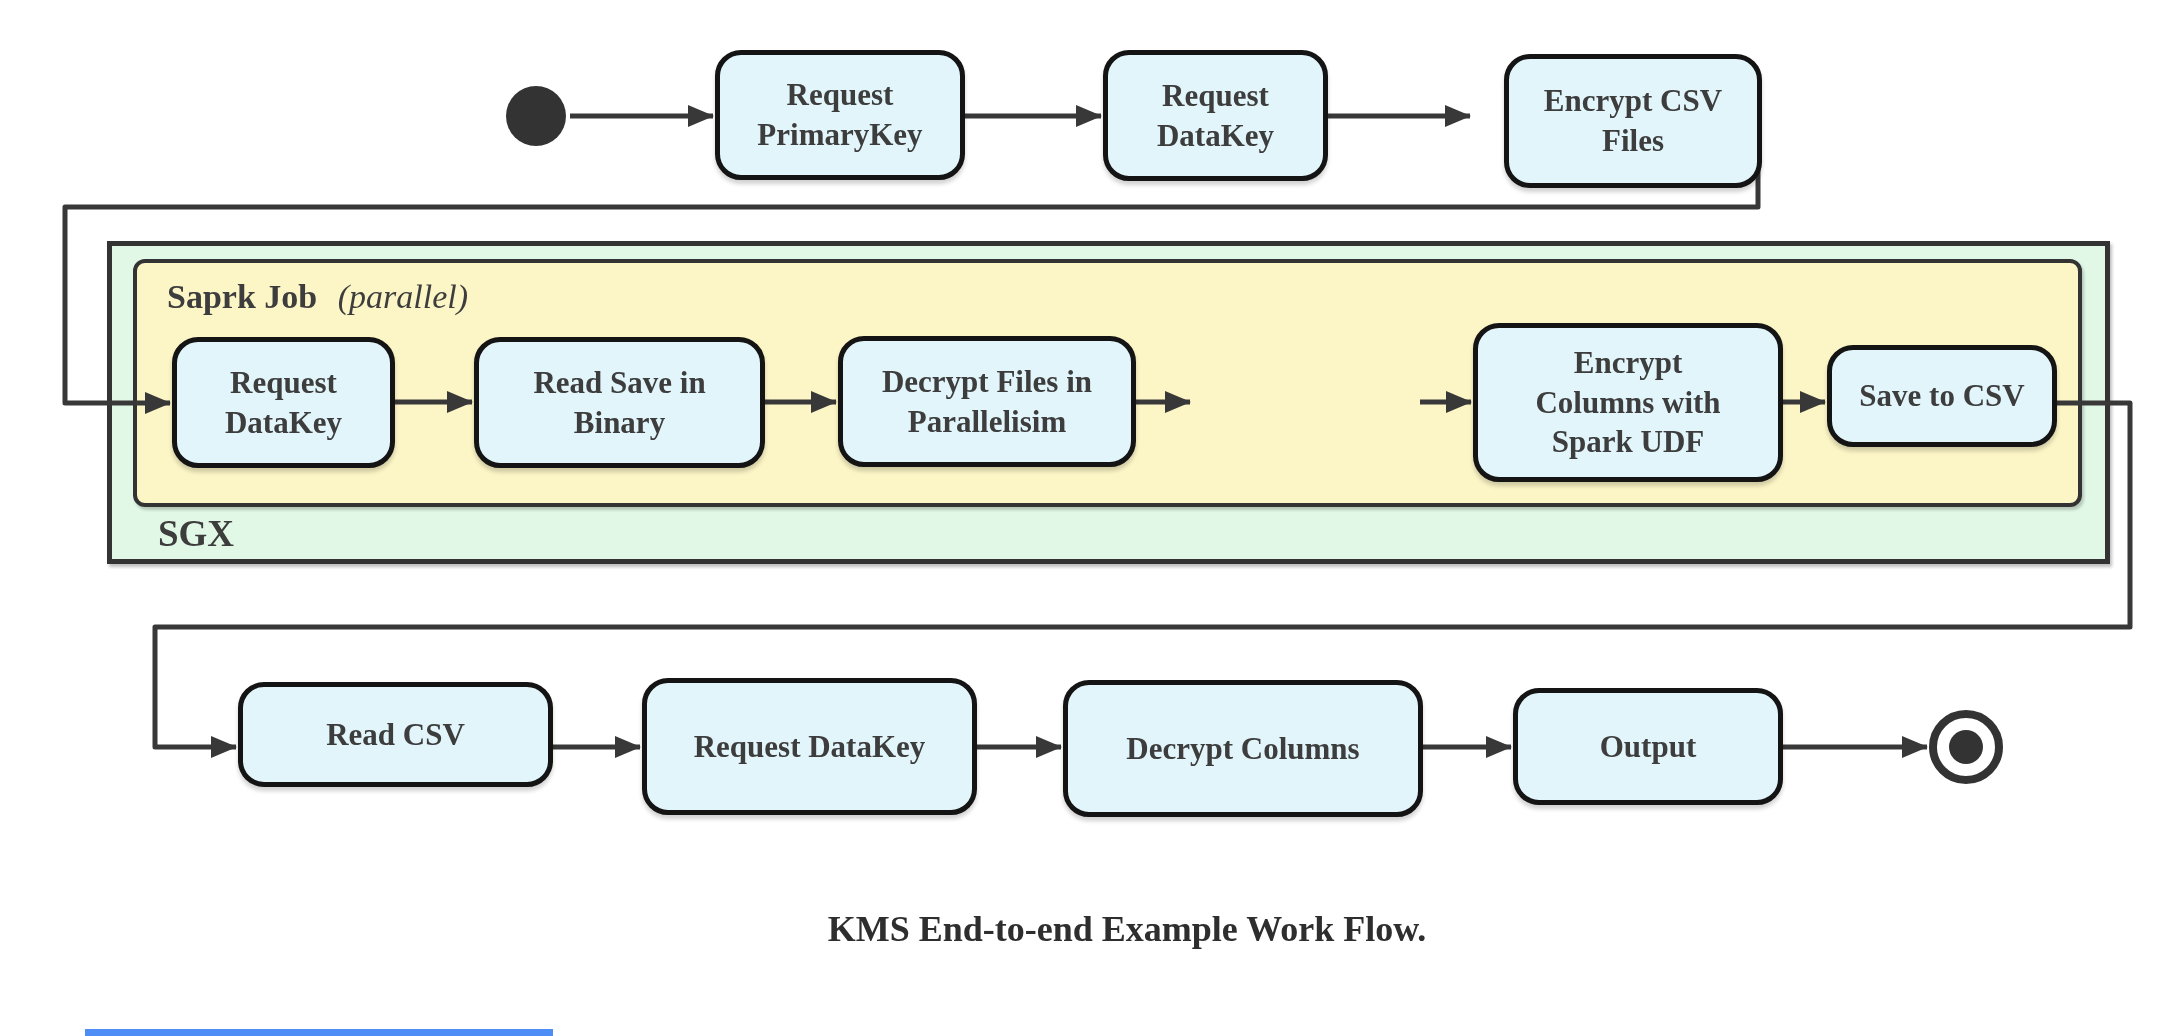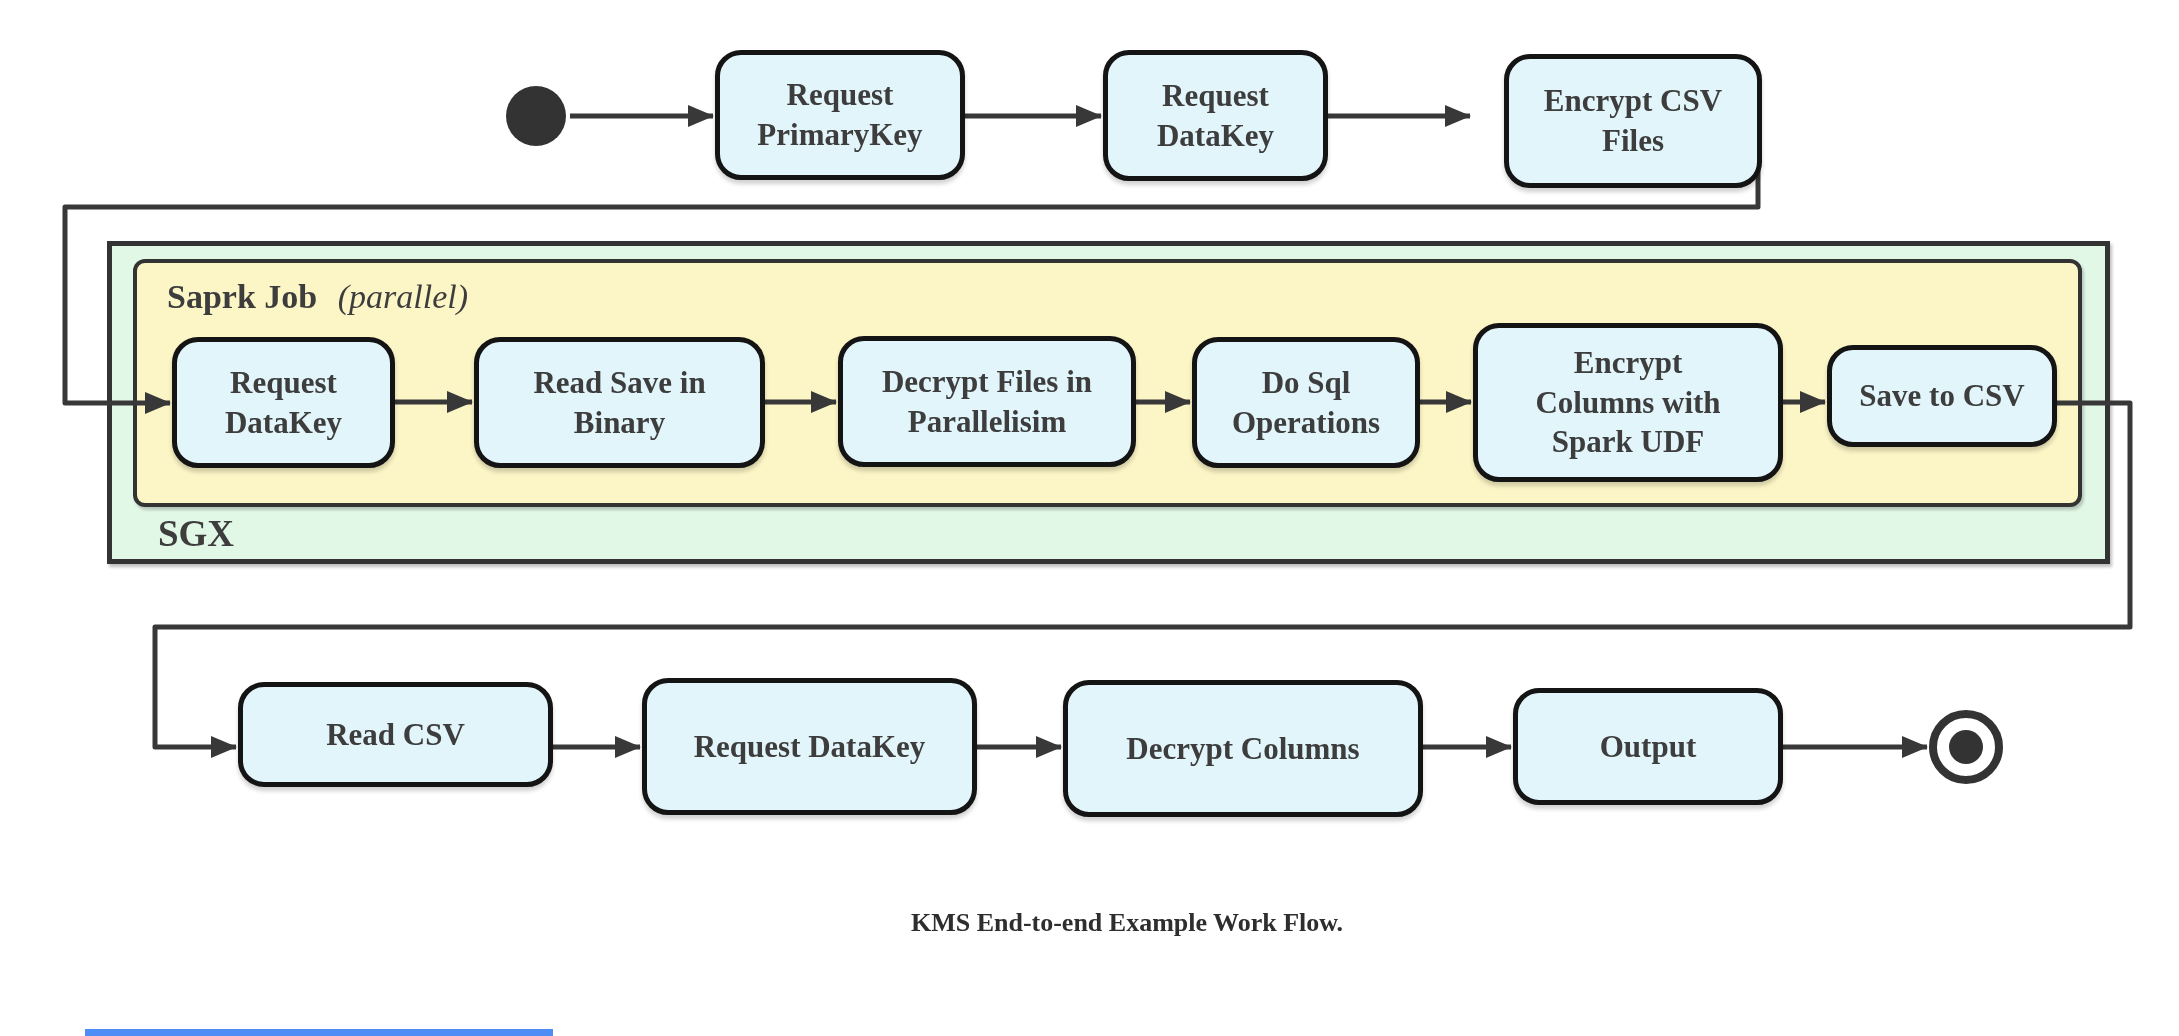--- a/index.html
+++ b/index.html
@@ -56,21 +56,21 @@
   .end-state{
     position:absolute;z-index:3;left:1929px;top:710px;width:74px;height:74px;
     box-sizing:border-box;border:8px solid #333333;border-radius:50%;background:#ffffff;
     display:flex;align-items:center;justify-content:center;
   }
   .end-state .inner{
     width:34px;height:34px;border-radius:50%;background:#333333;
   }
   .caption{
     position:absolute;z-index:2;left:1127px;top:908px;transform:translateX(-50%);
-    font-size:26px;font-weight:bold;color:#2e2e2e;white-space:nowrap;
+    font-size:36px;font-weight:bold;color:#2e2e2e;white-space:nowrap;
   }
   .footer-bar{
     position:absolute;z-index:4;left:85px;top:1029px;width:468px;height:7px;
     background:var(--footer-bar);
   }
 </style>
 </head>
 <body>
 
 <div class="stage">
@@ -124,23 +124,20 @@
 
   <div class="node" style="left:172px;top:337px;width:223px;height:131px;">
     <span>Request DataKey</span>
   </div>
   <div class="node" style="left:474px;top:337px;width:291px;height:131px;">
     <span>Read Save in Binary</span>
   </div>
   <div class="node" style="left:838px;top:336px;width:298px;height:131px;">
     <span>Decrypt Files in Parallelisim</span>
   </div>
-  <div class="node" style="left:1192px;top:337px;width:228px;height:131px;">
-    <span>Do Sql Operations</span>
-  </div>
   <div class="node" style="left:1473px;top:323px;width:310px;height:159px;padding:18px 40px;">
     <span>Encrypt Columns with Spark UDF</span>
   </div>
   <div class="node" style="left:1827px;top:345px;width:230px;height:102px;">
     <span>Save to CSV</span>
   </div>
 
   <div class="node" style="left:238px;top:682px;width:315px;height:105px;">
     <span>Read CSV</span>
   </div>

